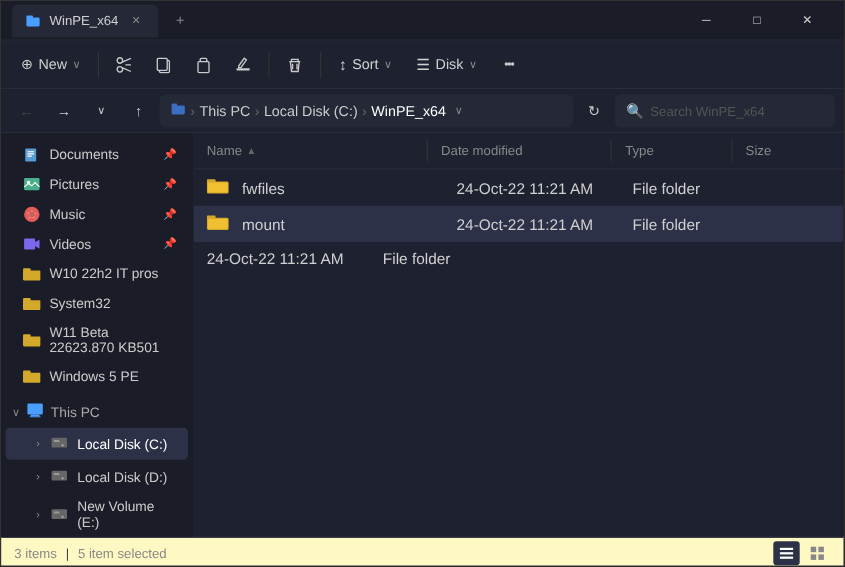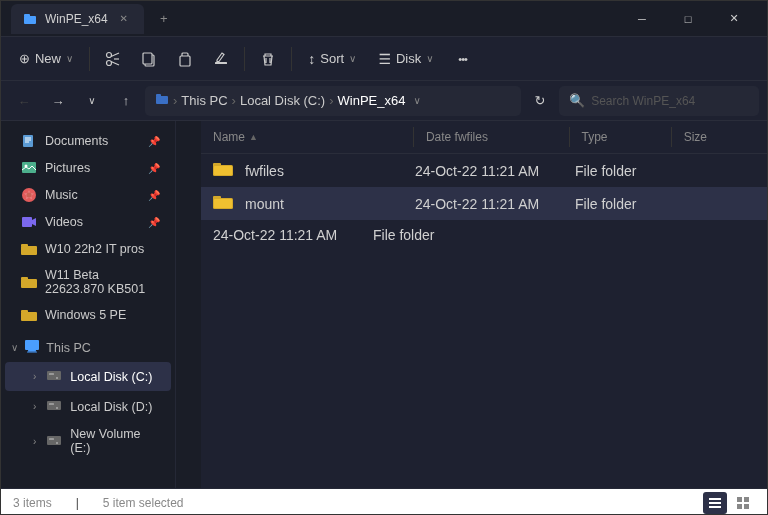--- a/index.html
+++ b/index.html
@@ -179,21 +179,20 @@
       height: 30px;
       gap: 6px;
       color: #666;
       font-size: 12px;
     }
 
     
     .main-layout {
       display: flex;
       height: calc(515px - 36px - 44px - 40px - 28px);
-      gap: 25px;
     }
 
     
     .sidebar {
       width: 175px;
       background: #1a1d27;
       overflow-y: auto;
       padding: 6px 0;
       border-right: 1px solid #252836;
       flex-shrink: 0;
@@ -284,27 +283,27 @@
       padding: 7px 12px;
       cursor: pointer;
       font-size: 14px;
     }
     .file-row.selected { background: #2d3148; }
 
     
     .statusbar {
       display: flex;
       align-items: center;
-      background: #ffffff;
+      background: #fef9c3;
       height: 28px;
       padding: 0 12px;
       font-size: 12px;
       color: #888;
       border-top: 1px solid #252836;
-      gap: 24px;
+      gap: 8px;
     }
     .statusbar-sep { color: #444; }
     .statusbar-right {
       margin-left: auto;
       display: flex;
       gap: 4px;
     }
     .view-toggle {
       width: 24px;
       height: 22px;
@@ -482,20 +481,29 @@
       </span>
       <span>W10 22h2 IT pros</span>
     </div>
     <div class="sidebar-item">
       <span class="sidebar-item-icon">
         <svg width="16" height="14" viewBox="0 0 16 14">
             <rect x="0" y="4" width="16" height="9" rx="1" fill="#d4a82a"></rect>
             <rect x="0" y="2" width="7" height="3" rx="1" fill="#d4a82a"></rect>
           </svg>
       </span>
+      <span>System32</span>
+    </div>
+    <div class="sidebar-item">
+      <span class="sidebar-item-icon">
+        <svg width="16" height="14" viewBox="0 0 16 14">
+            <rect x="0" y="4" width="16" height="9" rx="1" fill="#d4a82a"></rect>
+            <rect x="0" y="2" width="7" height="3" rx="1" fill="#d4a82a"></rect>
+          </svg>
+      </span>
       <span>W11 Beta 22623.870 KB501</span>
     </div>
     <div class="sidebar-item">
       <span class="sidebar-item-icon">
         <svg width="16" height="14" viewBox="0 0 16 14">
             <rect x="0" y="4" width="16" height="9" rx="1" fill="#d4a82a"></rect>
             <rect x="0" y="2" width="7" height="3" rx="1" fill="#d4a82a"></rect>
           </svg>
       </span>
       <span>Windows 5 PE</span>
@@ -551,21 +559,21 @@
 
   <div class="file-area">
 
     <div class="file-header">
       <div class="col-name">
         <span>Name</span>
         <span class="sort-arrow">▲</span>
       </div>
       <div class="col-divider"></div>
       <div class="col-date">
-        <span>Date fwfiles</span>
+        <span>Date modified</span>
       </div>
       <div class="col-divider"></div>
       <div class="col-type">
         <span>Type</span>
       </div>
       <div class="col-divider"></div>
       <div class="col-size">
         <span>Size</span>
       </div>
     </div>

